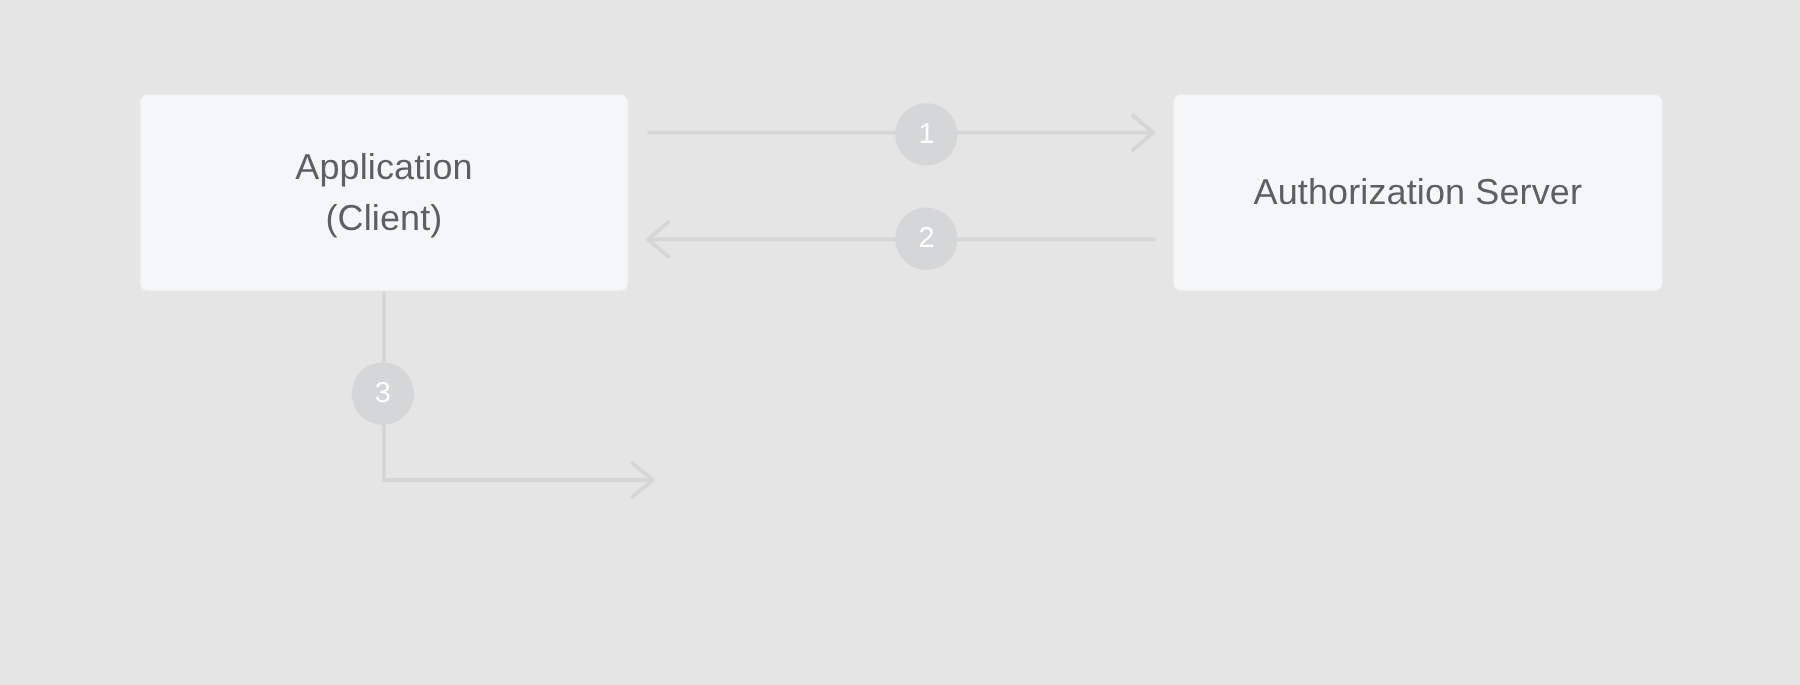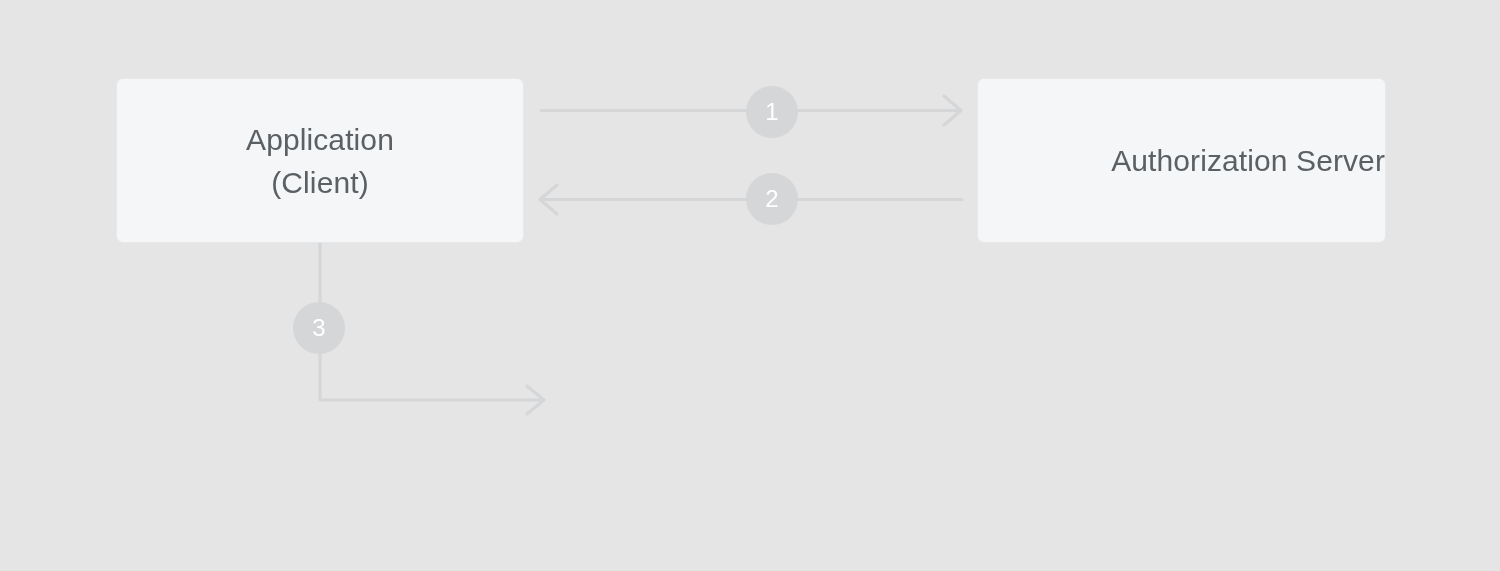--- a/index.html
+++ b/index.html
@@ -42,21 +42,20 @@
     left: 116px;
     top: 78px;
     width: 408px;
     height: 165px;
   }
   #node-auth-server {
     left: 977px;
     top: 78px;
     width: 409px;
     height: 165px;
-    justify-content: flex-end;
   }
   #node-your-api {
     left: 569px;
     top: 316px;
     width: 407px;
     height: 165px;
   }
   #connector-layer {
     position: absolute;
     left: 0;

